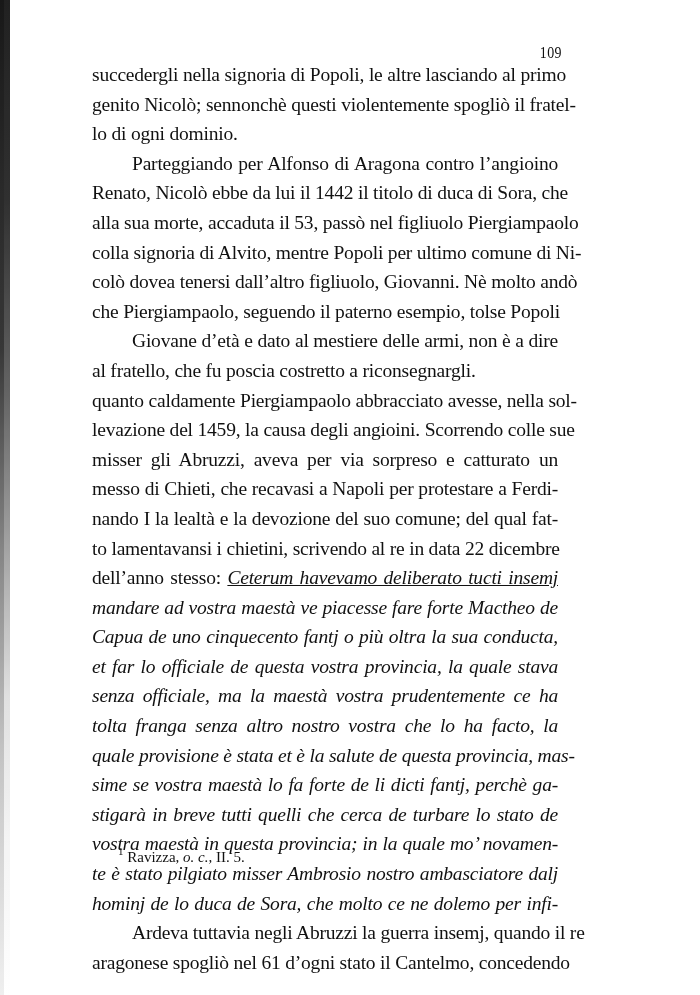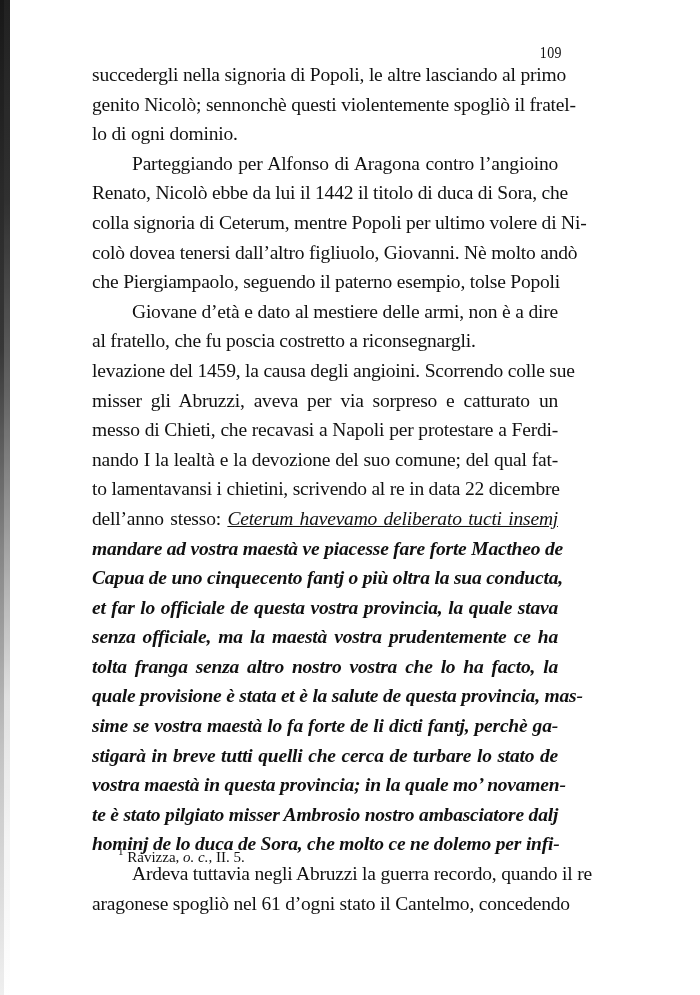--- a/index.html
+++ b/index.html
@@ -62,21 +62,20 @@
       letter-spacing: -0.2px;
     }
     .line.last {
       text-align-last: left;
     }
     .line.indent {
       padding-left: 40px;
     }
     .line.italic {
       font-style: italic;
-      font-weight: bold;
     }
     .line .it {
       font-style: italic;
       text-decoration: underline;
     }
     .footnote {
       position: absolute;
       left: 118px;
       top: 849px;
       font-size: 15px;
@@ -91,43 +90,45 @@
 <div class="scan-edge"></div>
 
 <div class="page-number">109</div>
 
 <div class="text-block">
   <div class="line">succedergli nella signoria di Popoli, le altre lasciando al primo</div>
   <div class="line">genito Nicolò; sennonchè questi violentemente spogliò il fratel-</div>
   <div class="line last">lo di ogni dominio.</div>
   <div class="line indent">Parteggiando per Alfonso di Aragona contro l’angioino</div>
   <div class="line">Renato, Nicolò ebbe da lui il 1442 il titolo di duca di Sora, che</div>
-  <div class="line">colla signoria di Ceterum, mentre Popoli per ultimo volere di Ni-</div>
+  <div class="line">alla sua morte, accaduta il 53, passò nel figliuolo Piergiampaolo</div>
+  <div class="line">colla signoria di Alvito, mentre Popoli per ultimo comune di Ni-</div>
   <div class="line">colò dovea tenersi dall’altro figliuolo, Giovanni. Nè molto andò</div>
   <div class="line">che Piergiampaolo, seguendo il paterno esempio, tolse Popoli</div>
   <div class="line indent">Giovane d’età e dato al mestiere delle armi, non è a dire</div>
   <div class="line last">al fratello, che fu poscia costretto a riconsegnargli.</div>
+  <div class="line">quanto caldamente Piergiampaolo abbracciato avesse, nella sol-</div>
   <div class="line">levazione del 1459, la causa degli angioini. Scorrendo colle sue</div>
   <div class="line">misser gli Abruzzi, aveva per via sorpreso e catturato un</div>
   <div class="line">messo di Chieti, che recavasi a Napoli per protestare a Ferdi-</div>
   <div class="line">nando I la lealtà e la devozione del suo comune; del qual fat-</div>
   <div class="line">to lamentavansi i chietini, scrivendo al re in data 22 dicembre</div>
   <div class="line"><span>dell’anno stesso: </span><span class="it">Ceterum havevamo deliberato tucti insemj</span></div>
   <div class="line italic">mandare ad vostra maestà ve piacesse fare forte Mactheo de</div>
   <div class="line italic">Capua de uno cinquecento fantj o più oltra la sua conducta,</div>
   <div class="line italic">et far lo officiale de questa vostra provincia, la quale stava</div>
   <div class="line italic">senza officiale, ma la maestà vostra prudentemente ce ha</div>
   <div class="line italic">tolta franga senza altro nostro vostra che lo ha facto, la</div>
   <div class="line italic">quale provisione è stata et è la salute de questa provincia, mas-</div>
   <div class="line italic">sime se vostra maestà lo fa forte de li dicti fantj, perchè ga-</div>
   <div class="line italic">stigarà in breve tutti quelli che cerca de turbare lo stato de</div>
   <div class="line italic">vostra maestà in questa provincia; in la quale mo’ novamen-</div>
   <div class="line italic">te è stato pilgiato misser Ambrosio nostro ambasciatore dalj</div>
   <div class="line italic">hominj de lo duca de Sora, che molto ce ne dolemo per infi-</div>
-  <div class="line indent">Ardeva tuttavia negli Abruzzi la guerra recordo, quando il re</div>
+  <div class="line indent">Ardeva tuttavia negli Abruzzi la guerra insemj, quando il re</div>
   <div class="line">aragonese spogliò nel 61 d’ogni stato il Cantelmo, concedendo</div>
 
 </div>
 
 <div class="footnote">
   <sup>1</sup>
   <span>Ravizza,</span>
   <span class="it">o. c.,</span>
   <span>II. 5.</span>
 </div>

